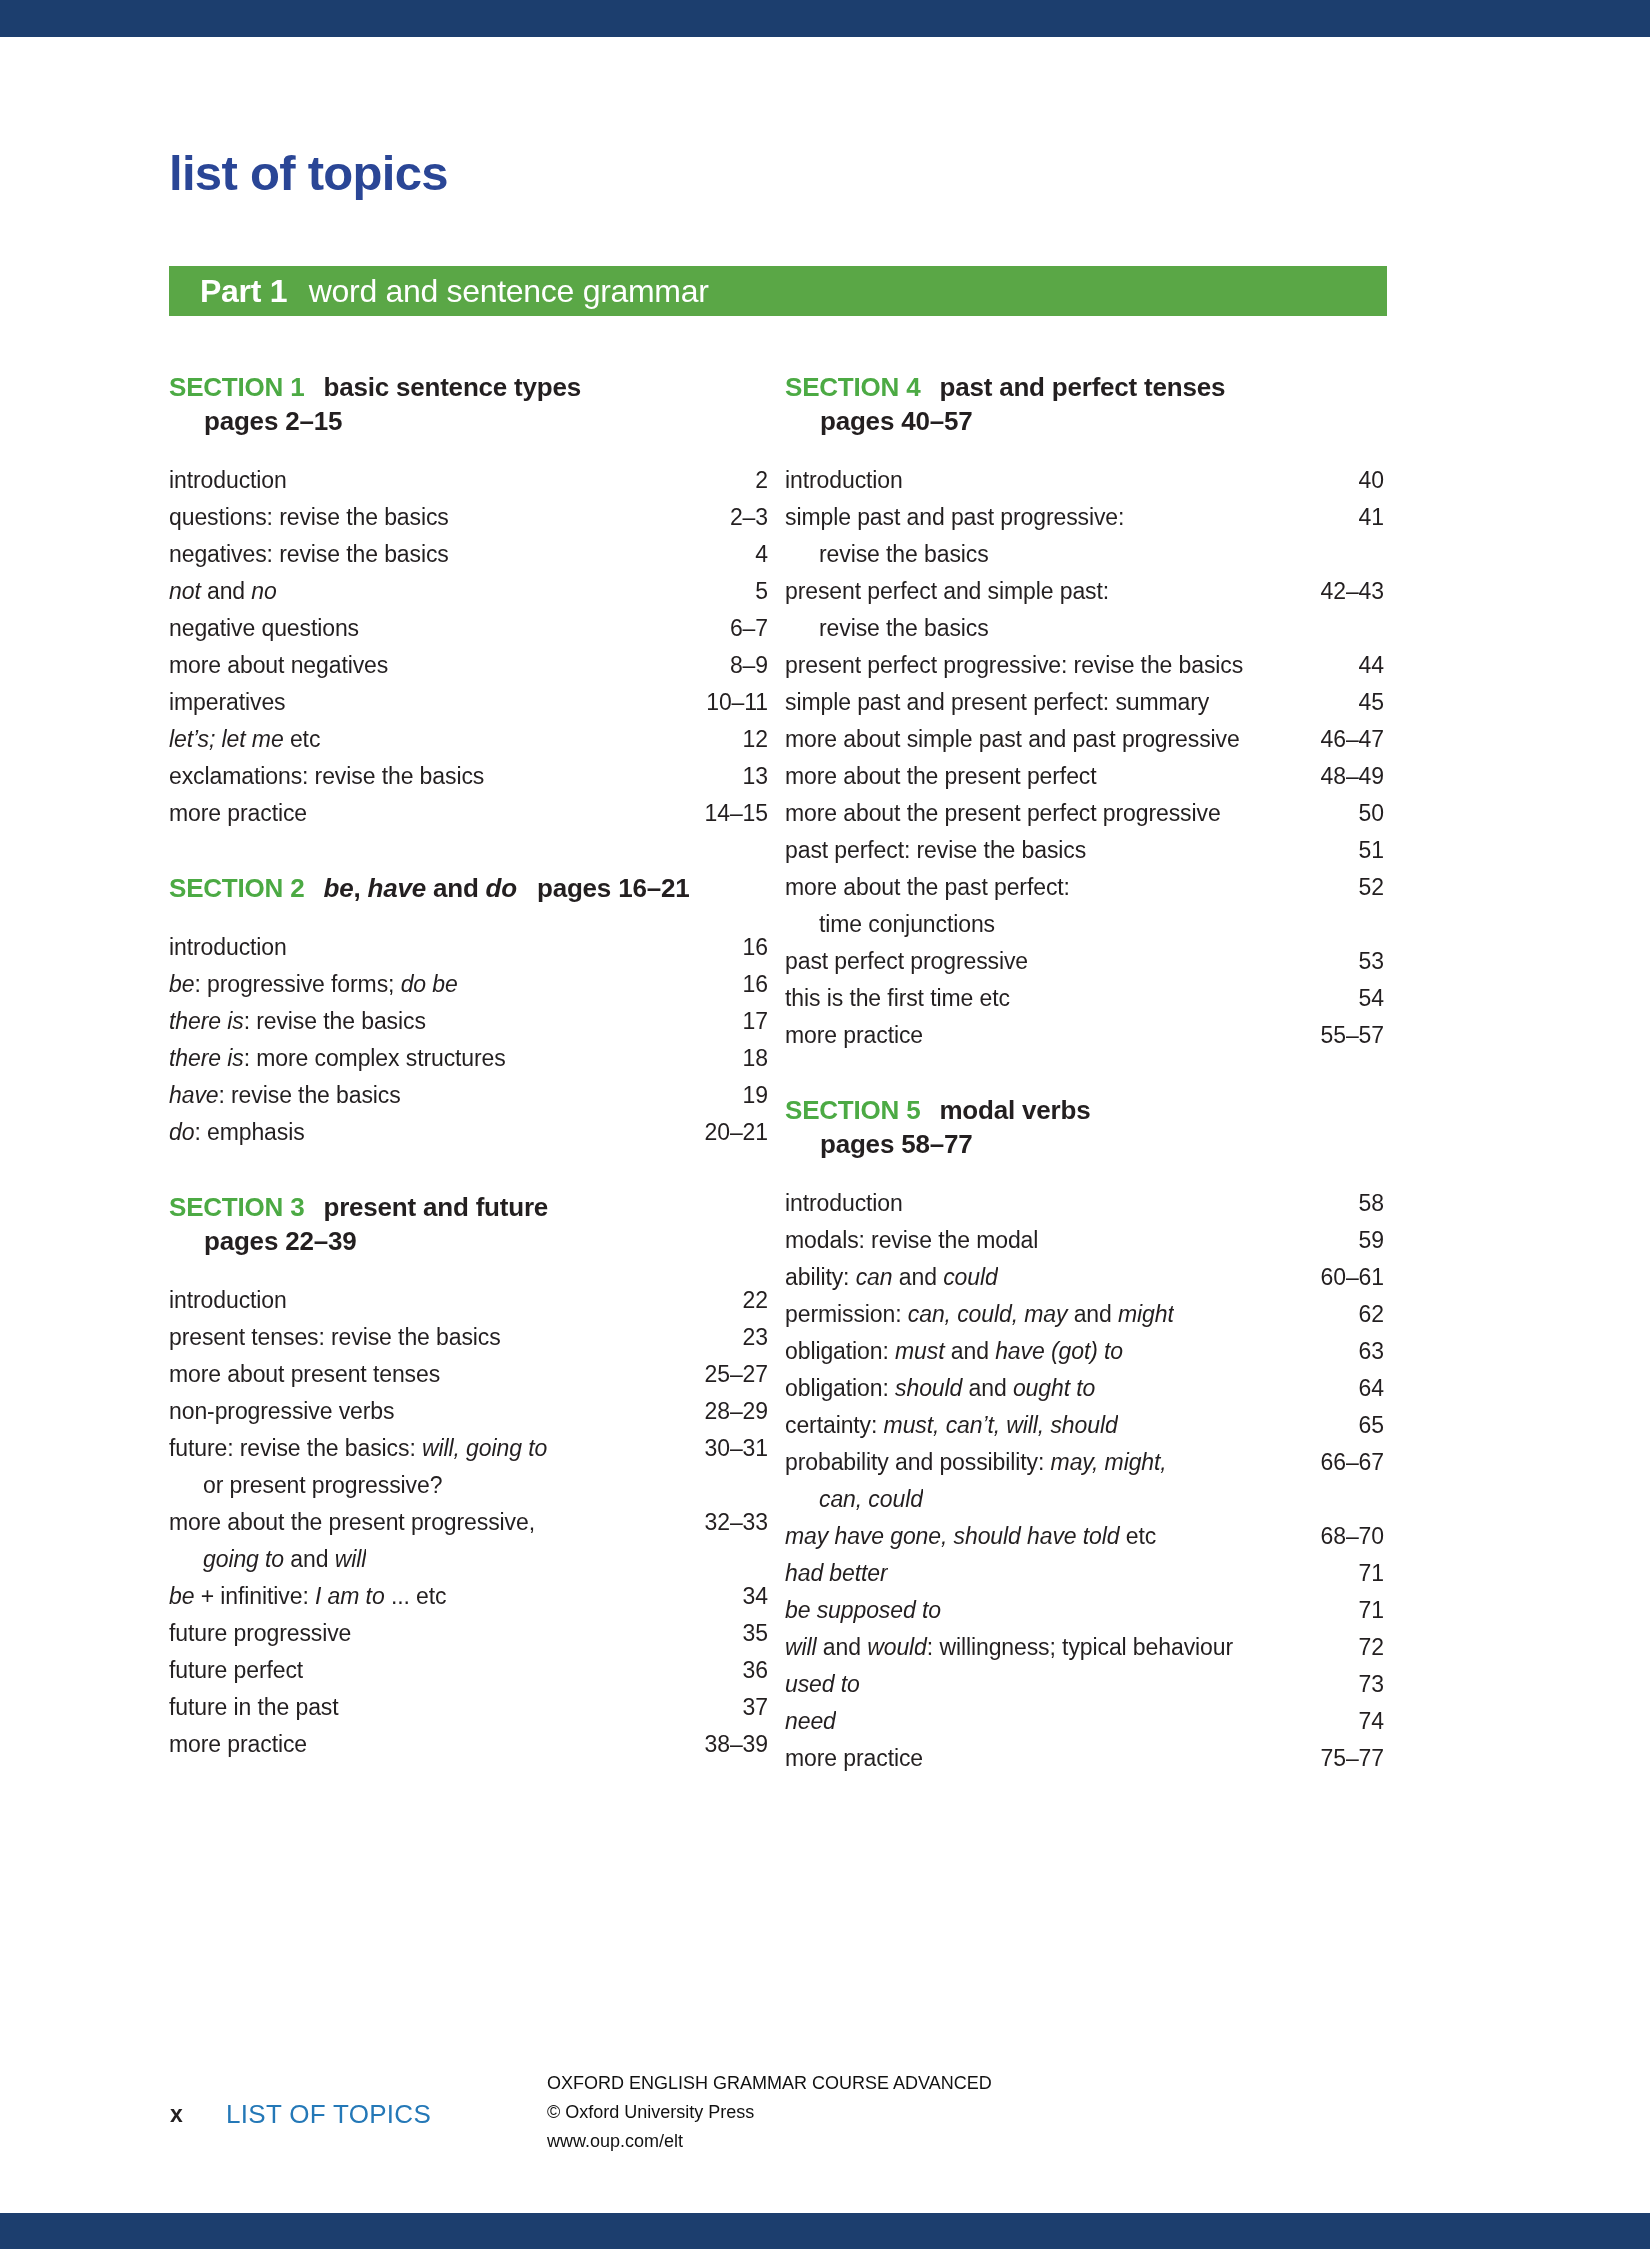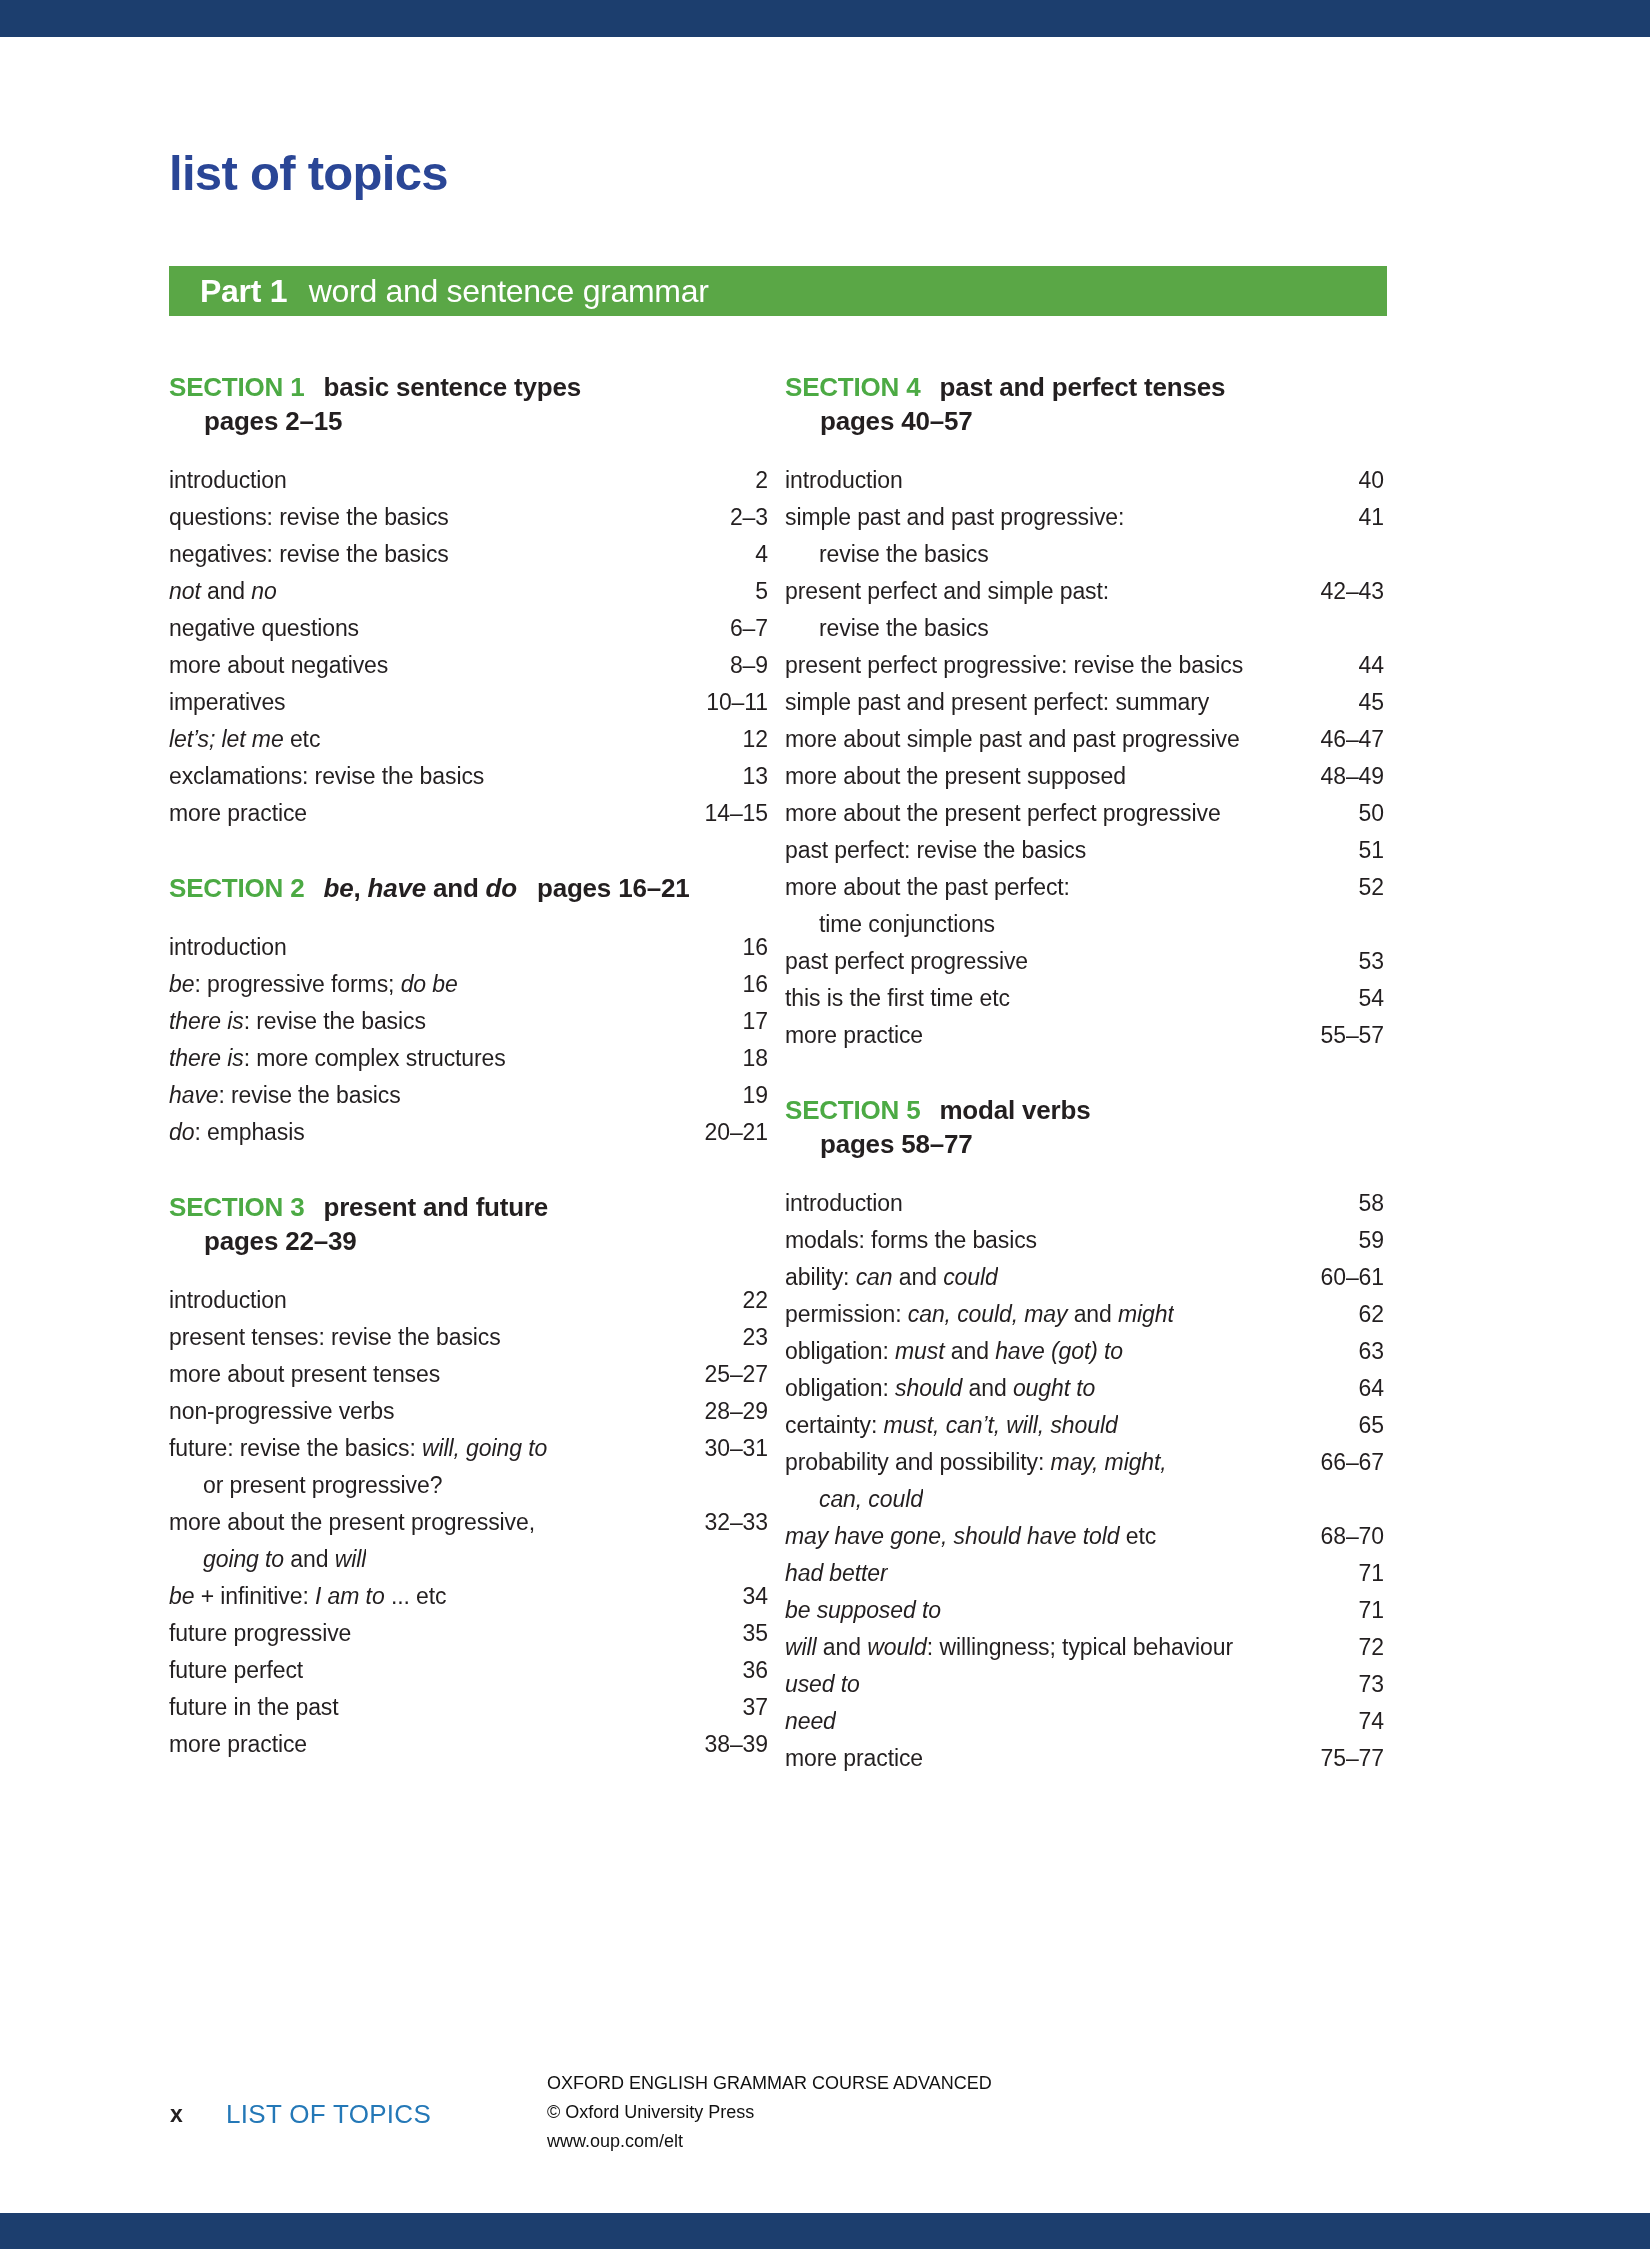--- a/index.html
+++ b/index.html
@@ -251,21 +251,21 @@
             </div>
             <div class="row">
               <span class="item-text"><span>simple past and present perfect: summary</span></span>
               <span class="pages">45</span>
             </div>
             <div class="row">
               <span class="item-text"><span>more about simple past and past progressive</span></span>
               <span class="pages">46–47</span>
             </div>
             <div class="row">
-              <span class="item-text"><span>more about the present supposed</span></span>
+              <span class="item-text"><span>more about the present perfect</span></span>
               <span class="pages">48–49</span>
             </div>
             <div class="row">
               <span class="item-text"><span>more about the present perfect progressive</span></span>
               <span class="pages">50</span>
             </div>
             <div class="row">
               <span class="item-text"><span>past perfect: revise the basics</span></span>
               <span class="pages">51</span>
             </div>
@@ -292,21 +292,21 @@
         </section>
         <section class="toc-section">
           <div class="sec-head"><span class="sec-label">SECTION 5</span><span class="sec-title"><span>modal verbs</span></span></div>
           <div class="sec-pages">pages 58–77</div>
           <div class="sec-items">
             <div class="row">
               <span class="item-text"><span>introduction</span></span>
               <span class="pages">58</span>
             </div>
             <div class="row">
-              <span class="item-text"><span>modals: forms the basics</span></span>
+              <span class="item-text"><span>modals: revise the modal</span></span>
               <span class="pages">59</span>
             </div>
             <div class="row">
               <span class="item-text"><span>ability: </span><span class="it">can</span><span> and </span><span class="it">could</span></span>
               <span class="pages">60–61</span>
             </div>
             <div class="row">
               <span class="item-text"><span>permission: </span><span class="it">can, could, may</span><span> and </span><span class="it">might</span></span>
               <span class="pages">62</span>
             </div>

